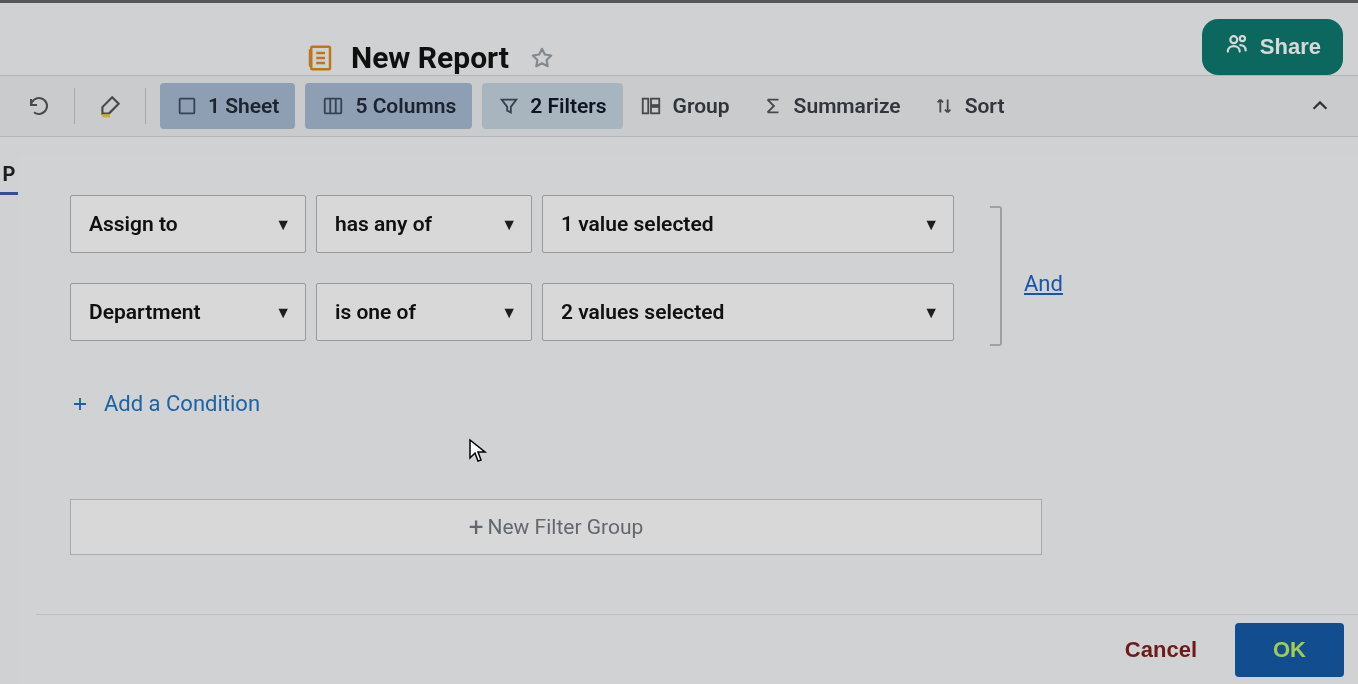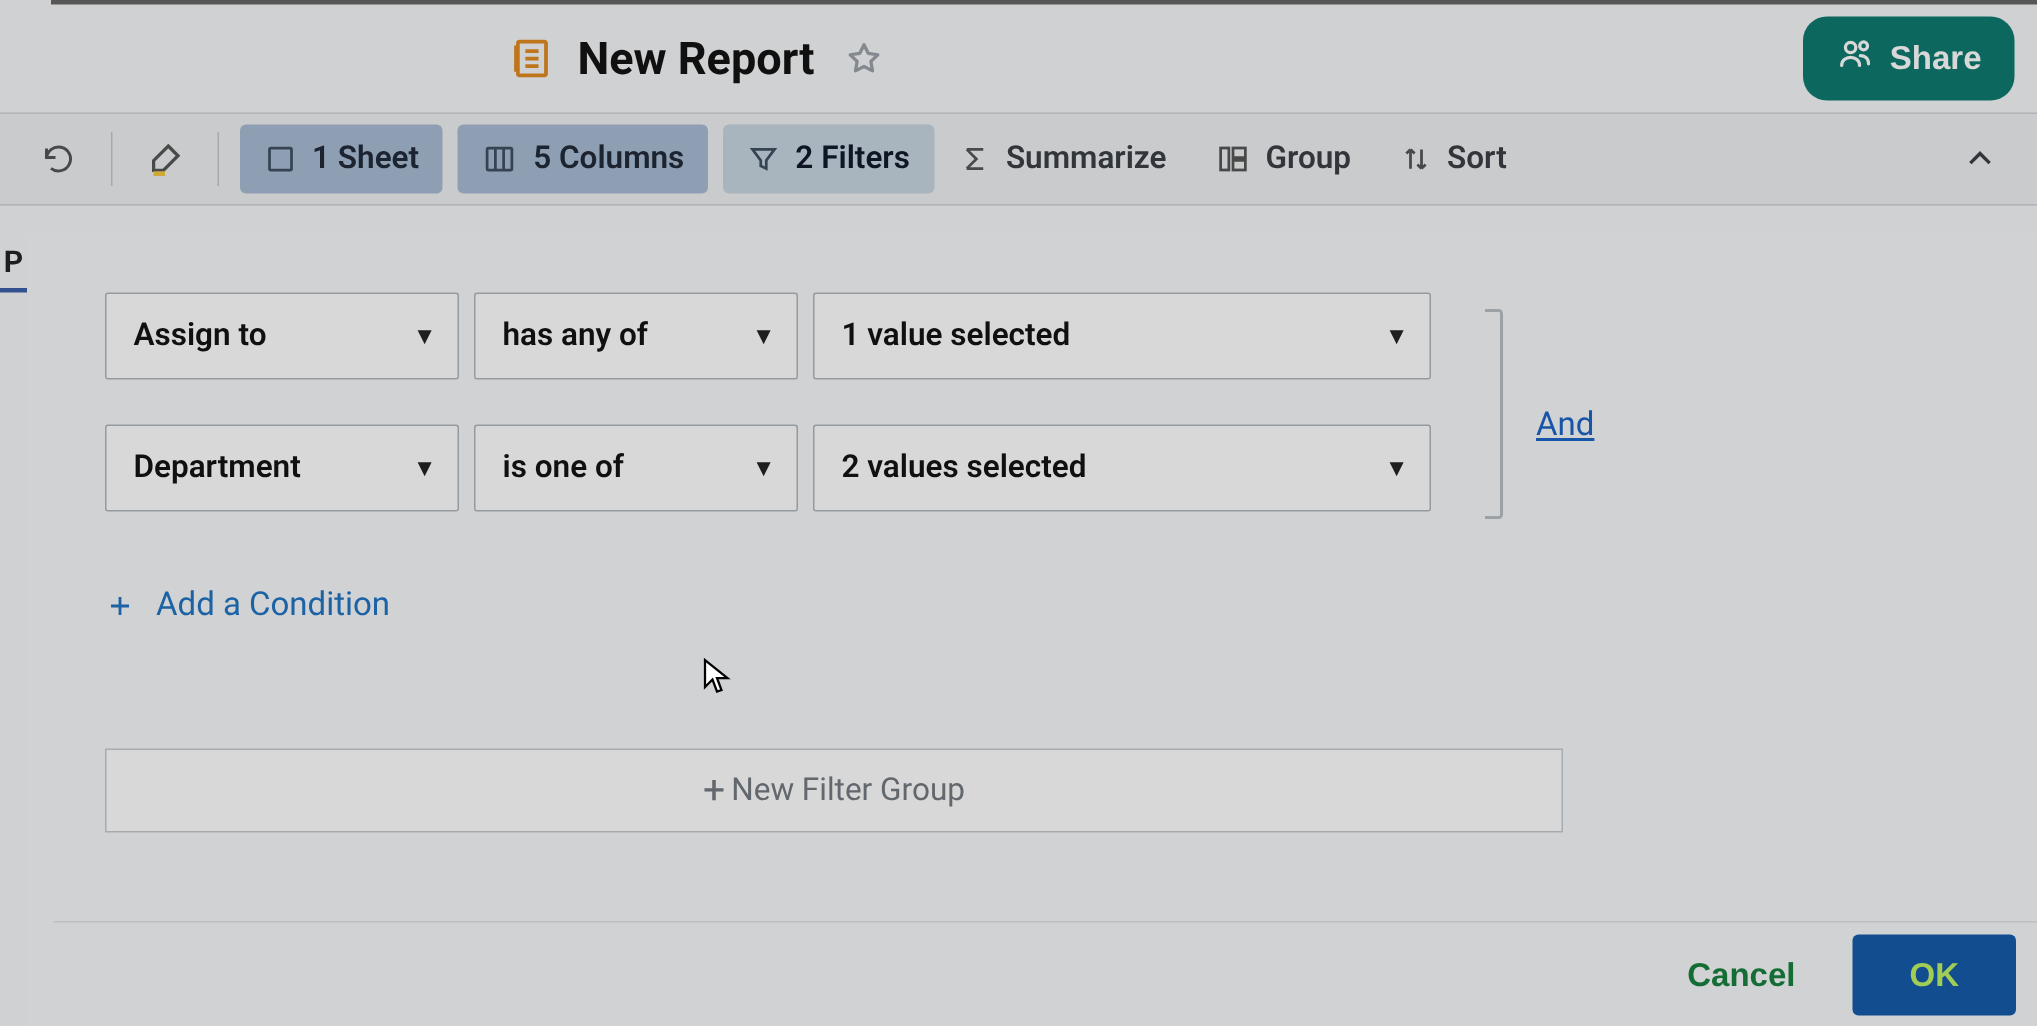--- a/index.html
+++ b/index.html
@@ -15,25 +15,24 @@
   .viewport {
     position: relative;
     width: 1358px;
     height: 684px;
     overflow: hidden;
     background: #f6f7f8;
   }
   
   .header-bar {
     display: flex;
-    align-items: center;
+    align-items: flex-end;
     height: 75px;
     padding: 0 15px;
     border-top: 3px solid #666;
-    margin-left: 34px;
   }
   .header-title-block {
     display: flex;
     align-items: center;
     gap: 16px;
     margin-left: 290px;
   }
   .report-icon svg { display: block; }
   .page-title {
     font-size: 30px;
@@ -263,21 +262,21 @@
     align-items: center;
     justify-content: flex-end;
     padding-right: 14px;
     gap: 26px;
     border-top: 1px solid #dde1e6;
     background: #f7f8f9;
   }
   .btn-cancel {
     background: transparent;
     border: none;
-    color: #15803d;
+    color: #7f1d1d;
     font-weight: 700;
     font-size: 22px;
     cursor: pointer;
     padding: 10px 12px;
   }
   .btn-ok {
     background: #135aa8;
     border: none;
     color: #bef264;
     font-weight: 700;
@@ -377,36 +376,36 @@
       <span class="tb-icon">
         <svg width="22" height="22" viewBox="0 0 24 24" fill="none" stroke="#3e4e60" stroke-width="2">
           <path d="M4 5 h16 l-6 8 v6 l-4 -2 v-4 Z"></path>
         </svg>
       </span>
       <span>2 Filters</span>
     </span>
 
     <span class="tb-item">
       <span class="tb-icon">
-        <svg width="22" height="22" viewBox="0 0 24 24" fill="none" stroke="#555" stroke-width="2">
-          <path d="M6 5 h12 M6 19 h12 M6 5 l7 7 -7 7"></path>
-        </svg>
-      </span>
-      <span>Summarize</span>
-    </span>
-
-    <span class="tb-item">
-      <span class="tb-icon">
         <svg width="24" height="22" viewBox="0 0 24 24" fill="none" stroke="#555" stroke-width="2">
           <rect x="3" y="4" width="6" height="16"></rect>
           <rect x="12" y="4" width="9" height="7"></rect>
           <rect x="12" y="13" width="9" height="7"></rect>
         </svg>
       </span>
       <span>Group</span>
+    </span>
+
+    <span class="tb-item">
+      <span class="tb-icon">
+        <svg width="22" height="22" viewBox="0 0 24 24" fill="none" stroke="#555" stroke-width="2">
+          <path d="M6 5 h12 M6 19 h12 M6 5 l7 7 -7 7"></path>
+        </svg>
+      </span>
+      <span>Summarize</span>
     </span>
 
     <span class="tb-item">
       <span class="tb-icon">
         <svg width="22" height="22" viewBox="0 0 24 24" fill="none" stroke="#555" stroke-width="2">
           <path d="M8 5 v14 M8 5 l-3 3 M8 5 l3 3"></path>
           <path d="M16 19 v-14 M16 19 l-3 -3 M16 19 l3 -3"></path>
         </svg>
       </span>
       <span>Sort</span>

